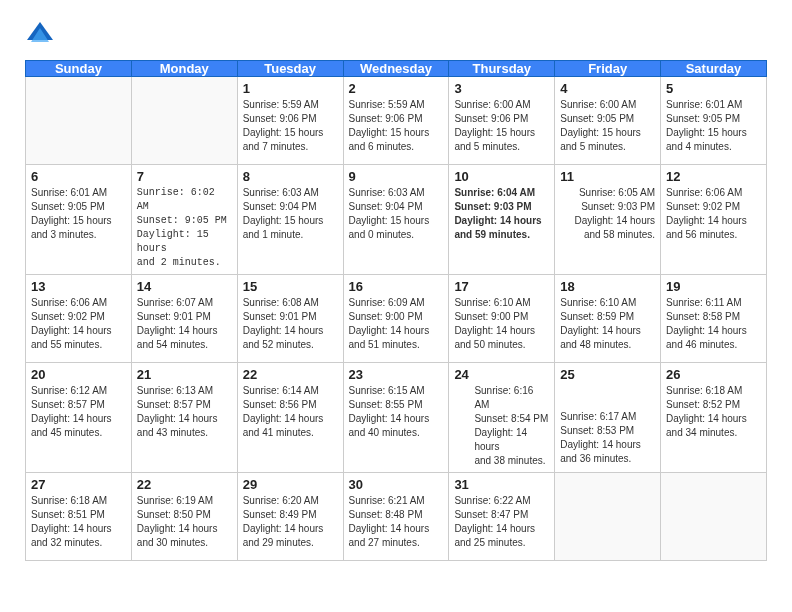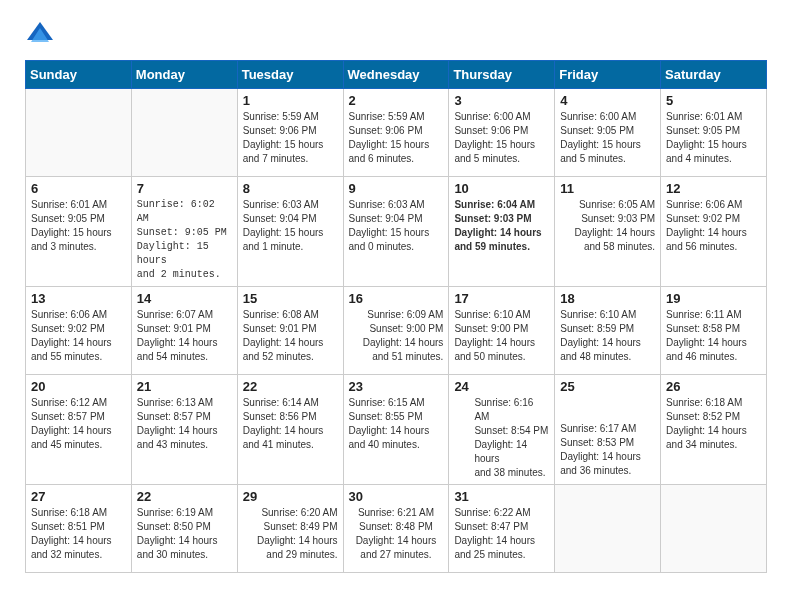--- a/index.html
+++ b/index.html
@@ -52,26 +52,26 @@
     .location {
       font-size: 16px;
       color: #555;
     }
     .calendar {
       width: 100%;
       border-collapse: collapse;
       table-layout: fixed;
     }
     .calendar th {
-      background-color: #0369a1;
+      background-color: #3b82f6;
       color: #fff;
       font-size: 13px;
       font-weight: bold;
-      padding: 6px 4px;
-      text-align: left;
+      padding: 0 4px;
+      text-align: center;
       border: 1px solid #1565c0;
     }
     .calendar td {
       border: 1px solid #ccc;
       vertical-align: top;
       padding: 4px 5px;
       height: 88px;
       background: #fff;
     }
     .calendar td.empty {
@@ -229,21 +229,21 @@
         </td>
         <td>
           <div class="day-number">15</div>
           <div class="day-info" style="white-space: pre-line;">Sunrise: 6:08 AM
 Sunset: 9:01 PM
 Daylight: 14 hours
 and 52 minutes.</div>
         </td>
         <td>
           <div class="day-number">16</div>
-          <div class="day-info" style="white-space: pre-line; text-align: right;">Sunrise: 6:09 AM
+          <div class="day-info" style="white-space: pre-line;">Sunrise: 6:09 AM
 Sunset: 9:00 PM
 Daylight: 14 hours
 and 51 minutes.</div>
         </td>
         <td>
           <div class="day-number">17</div>
           <div class="day-info" style="white-space: pre-line;">Sunrise: 6:10 AM
 Sunset: 9:00 PM
 Daylight: 14 hours
 and 50 minutes.</div>
@@ -324,28 +324,28 @@
         </td>
         <td>
           <div class="day-number">22</div>
           <div class="day-info" style="white-space: pre-line;">Sunrise: 6:19 AM
 Sunset: 8:50 PM
 Daylight: 14 hours
 and 30 minutes.</div>
         </td>
         <td>
           <div class="day-number">29</div>
-          <div class="day-info" style="white-space: pre-line; text-align: right;">Sunrise: 6:20 AM
+          <div class="day-info" style="white-space: pre-line;">Sunrise: 6:20 AM
 Sunset: 8:49 PM
 Daylight: 14 hours
 and 29 minutes.</div>
         </td>
         <td>
           <div class="day-number">30</div>
-          <div class="day-info" style="white-space: pre-line; text-align: center;">Sunrise: 6:21 AM
+          <div class="day-info" style="white-space: pre-line;">Sunrise: 6:21 AM
 Sunset: 8:48 PM
 Daylight: 14 hours
 and 27 minutes.</div>
         </td>
         <td>
           <div class="day-number">31</div>
           <div class="day-info" style="white-space: pre-line;">Sunrise: 6:22 AM
 Sunset: 8:47 PM
 Daylight: 14 hours
 and 25 minutes.</div>

